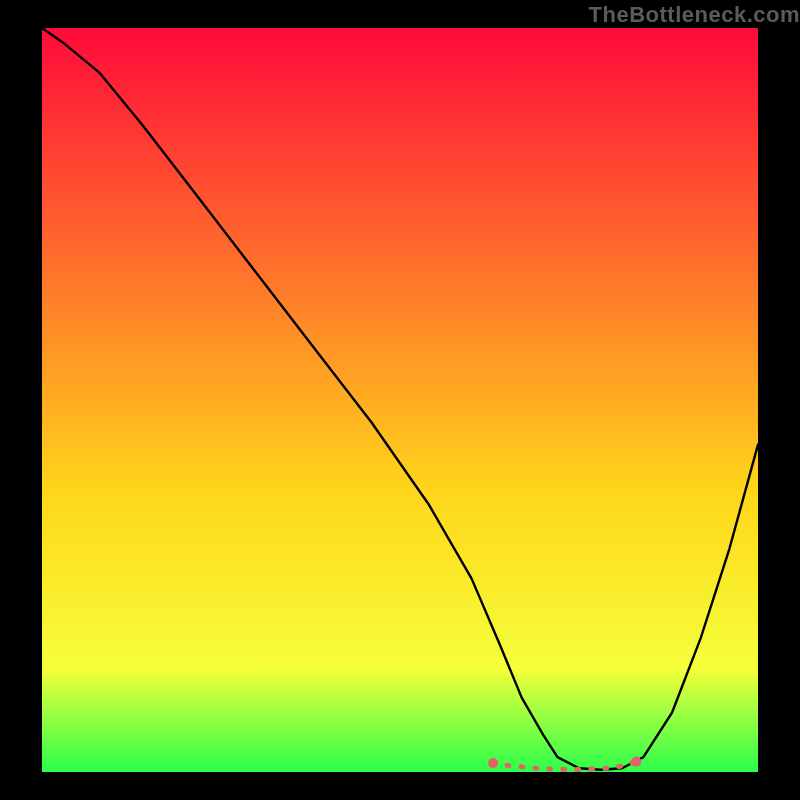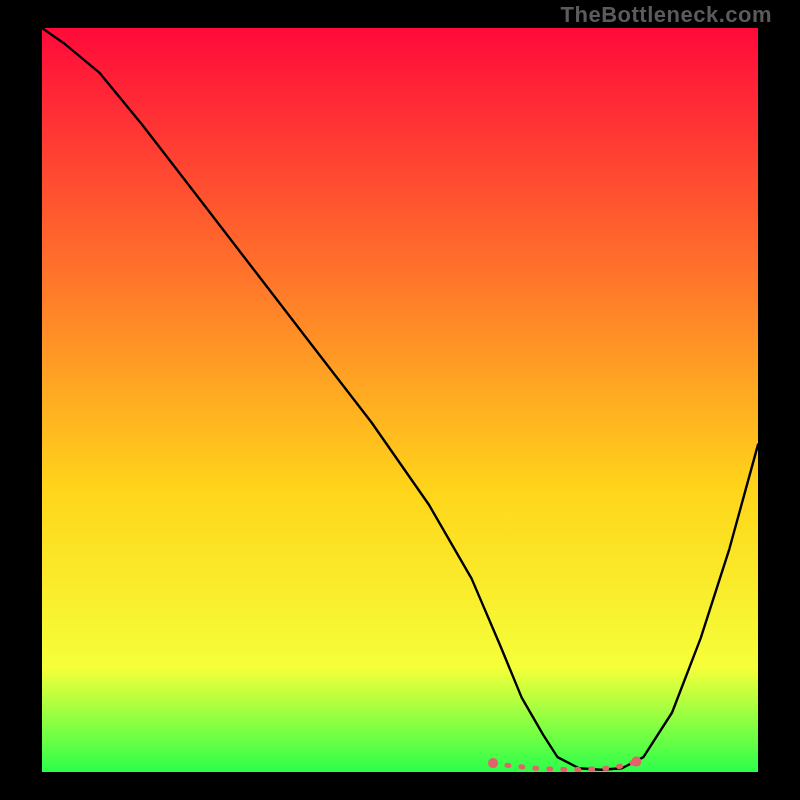--- a/index.html
+++ b/index.html
@@ -13,21 +13,21 @@
   }
   .frame {
     position: relative;
     width: 800px;
     height: 800px;
     background: #000000;
   }
   .watermark {
     position: absolute;
     top: 2px;
-    right: 28px;
+    right: 0;
     color: #5b5b5b;
     font-size: 22px;
     font-weight: 600;
     letter-spacing: 0.5px;
     z-index: 10;
   }
   svg.plot {
     position: absolute;
     left: 0;
     top: 0;

